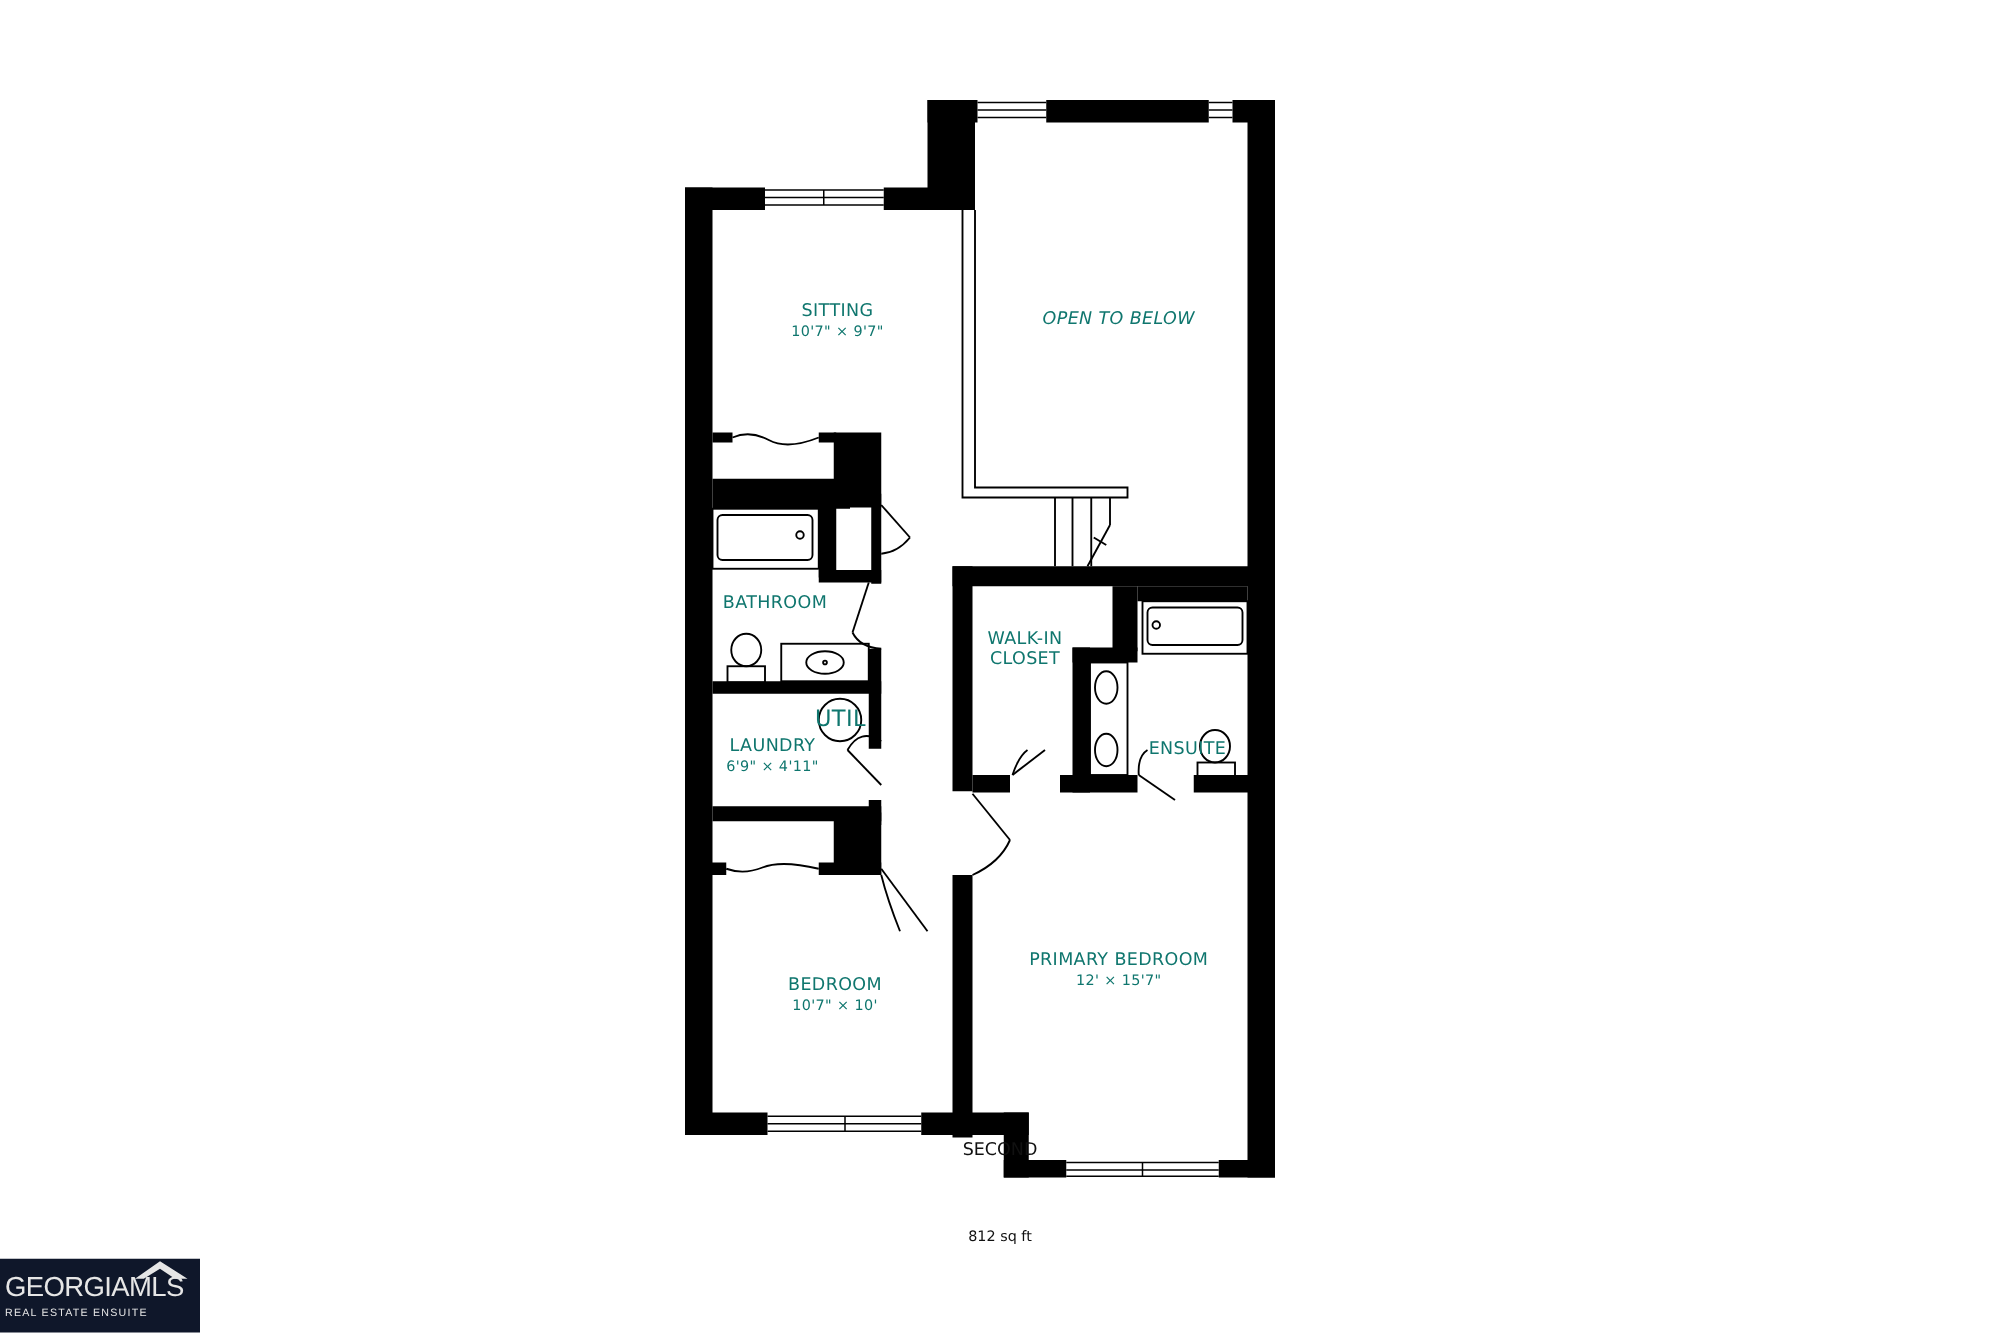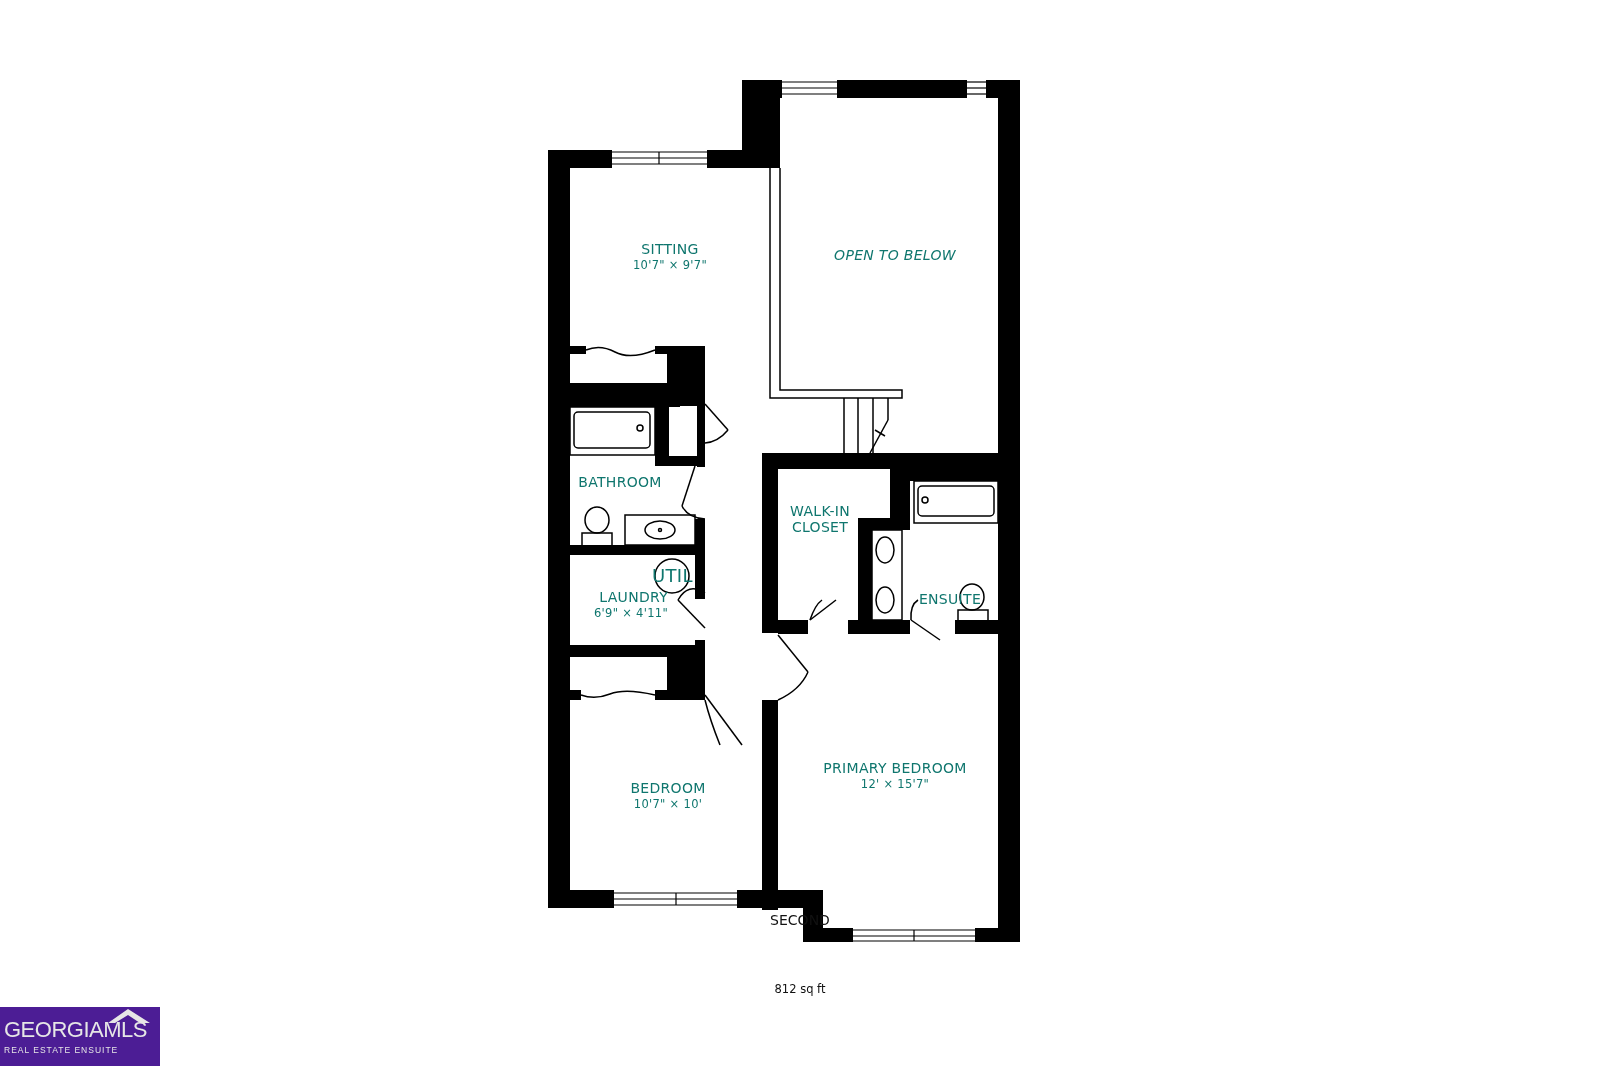--- a/index.html
+++ b/index.html
@@ -1,21 +1,21 @@
 <!DOCTYPE html>
 <html><head>
 <meta charset="utf-8">
 <style>
   html,body{margin:0;padding:0;background:#fff;}
   body{width:1600px;height:1066px;position:relative;overflow:hidden;font-family:"DejaVu Sans","Liberation Sans",sans-serif;}
   svg.plan{position:absolute;left:0;top:0;}
   .lbl{position:absolute;text-align:center;color:#0f766e;font-size:14px;letter-spacing:0.3px;line-height:16px;white-space:nowrap;}
   .dim{font-size:11.5px;display:block;}
   .caption{position:absolute;left:700px;width:200px;text-align:center;color:#111;}
-  .logo{position:absolute;left:0;top:1007px;width:160px;height:59px;background:#4c1d95;color:#e6e6e6;}
+  .logo{position:absolute;left:0;top:1007px;width:160px;height:59px;background:#0f172a;color:#e6e6e6;}
   .logo .main{position:absolute;left:4px;top:10px;font-size:22px;letter-spacing:-0.5px;font-family:"Liberation Sans",sans-serif;}
   .logo .sub{position:absolute;left:4px;top:38px;font-size:8.5px;letter-spacing:1px;font-family:"Liberation Sans",sans-serif;}
 </style>
 </head>
 <body>
 
 <svg class="plan" width="1600" height="1066" viewBox="0 0 1600 1066">
   <g fill="#000">
 
     <rect x="548" y="150" width="22" height="758"></rect>
@@ -144,21 +144,21 @@
 <div class="lbl" style="left:620px;top:241px;width:100px;">
   <span>SITTING</span>
   <span class="dim">10'7" × 9'7"</span>
 </div>
 <div class="lbl" style="left:815px;top:247px;width:160px;font-style:italic;">
   <span>OPEN TO BELOW</span>
 </div>
 <div class="lbl" style="left:570px;top:474px;width:100px;">
   <span>BATHROOM</span>
 </div>
-<div class="lbl" style="left:568px;top:589px;width:100px;text-align:right;">
+<div class="lbl" style="left:568px;top:589px;width:100px;">
   <span>LAUNDRY</span>
   <span class="dim">6'9" × 4'11"</span>
 </div>
 <div class="lbl" style="left:652px;top:568px;width:40px;font-size:18px;">
   <span>UTIL</span>
 </div>
 <div class="lbl" style="left:775px;top:503px;width:90px;">
   <span>WALK-IN</span><br>
   <span>CLOSET</span>
 </div>

